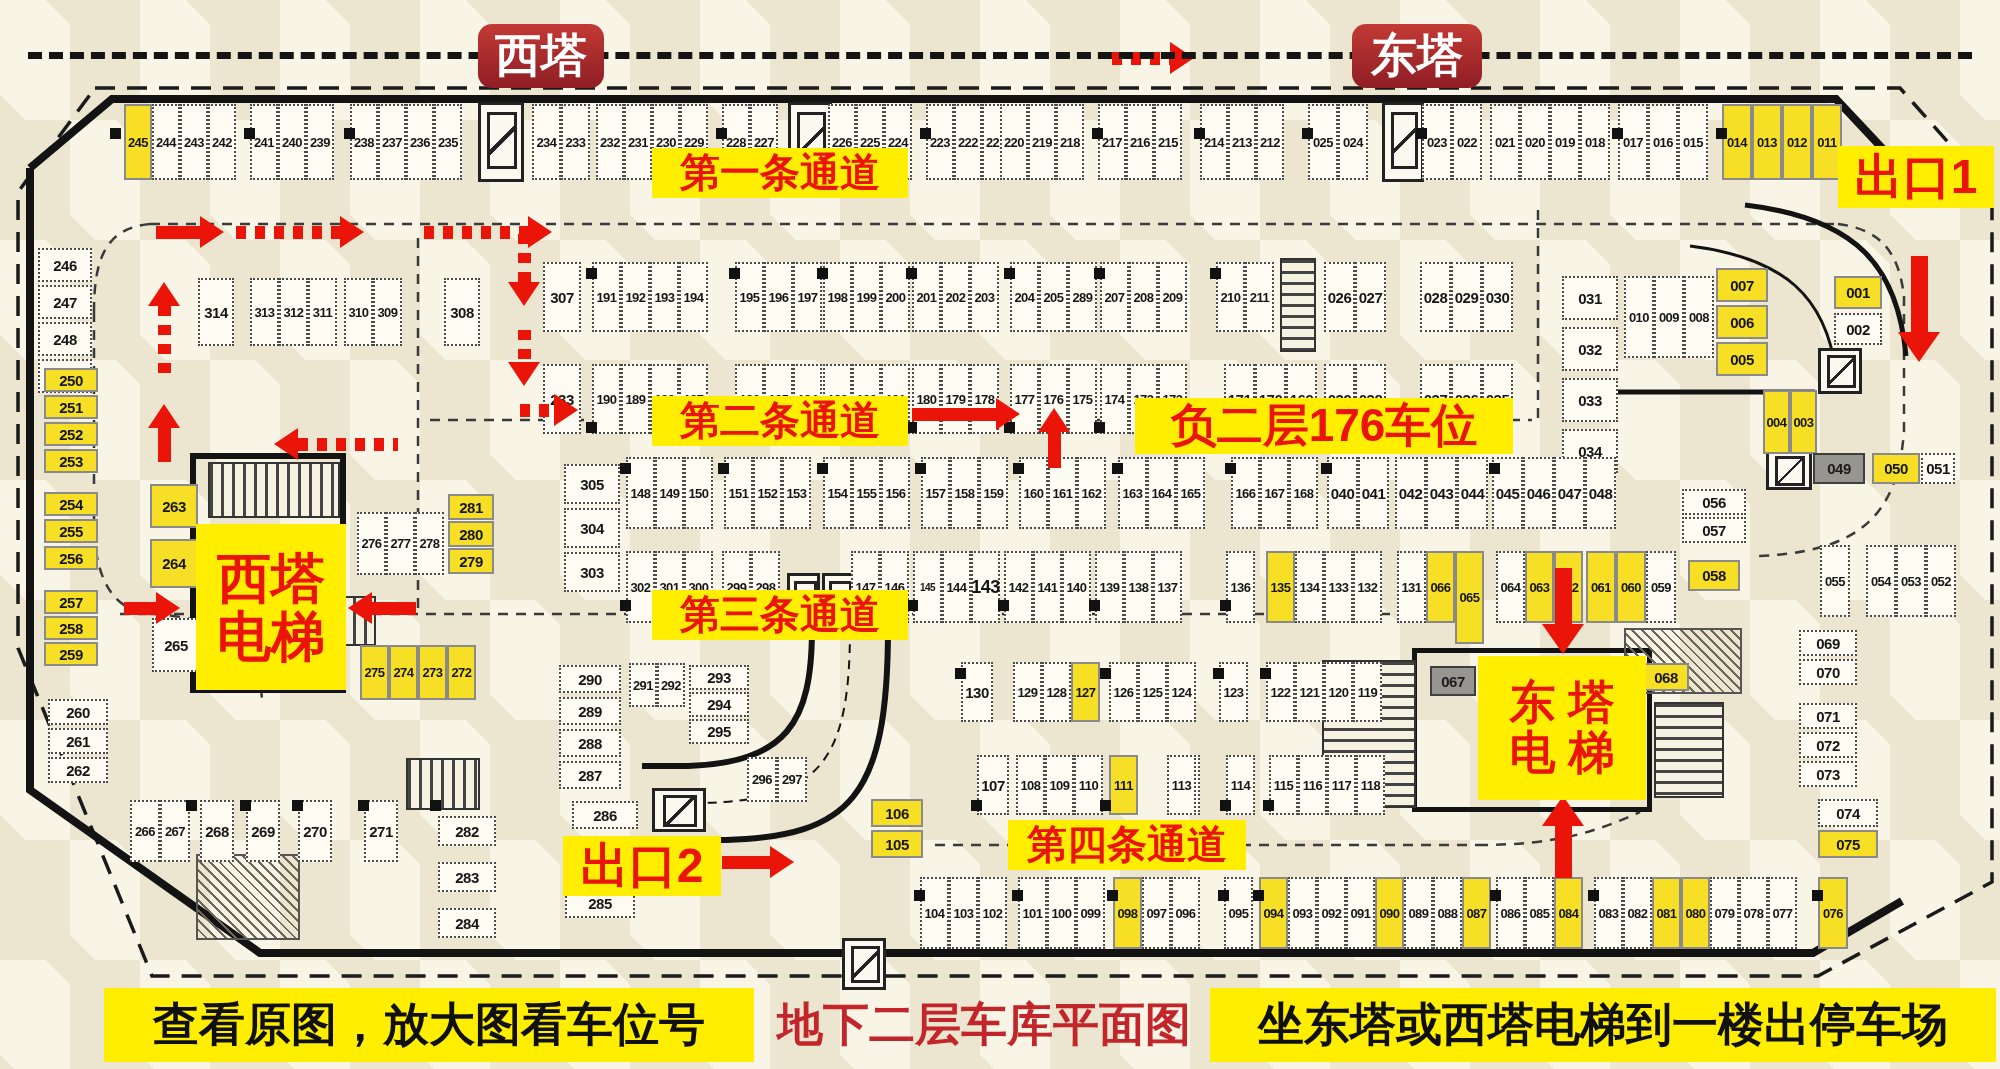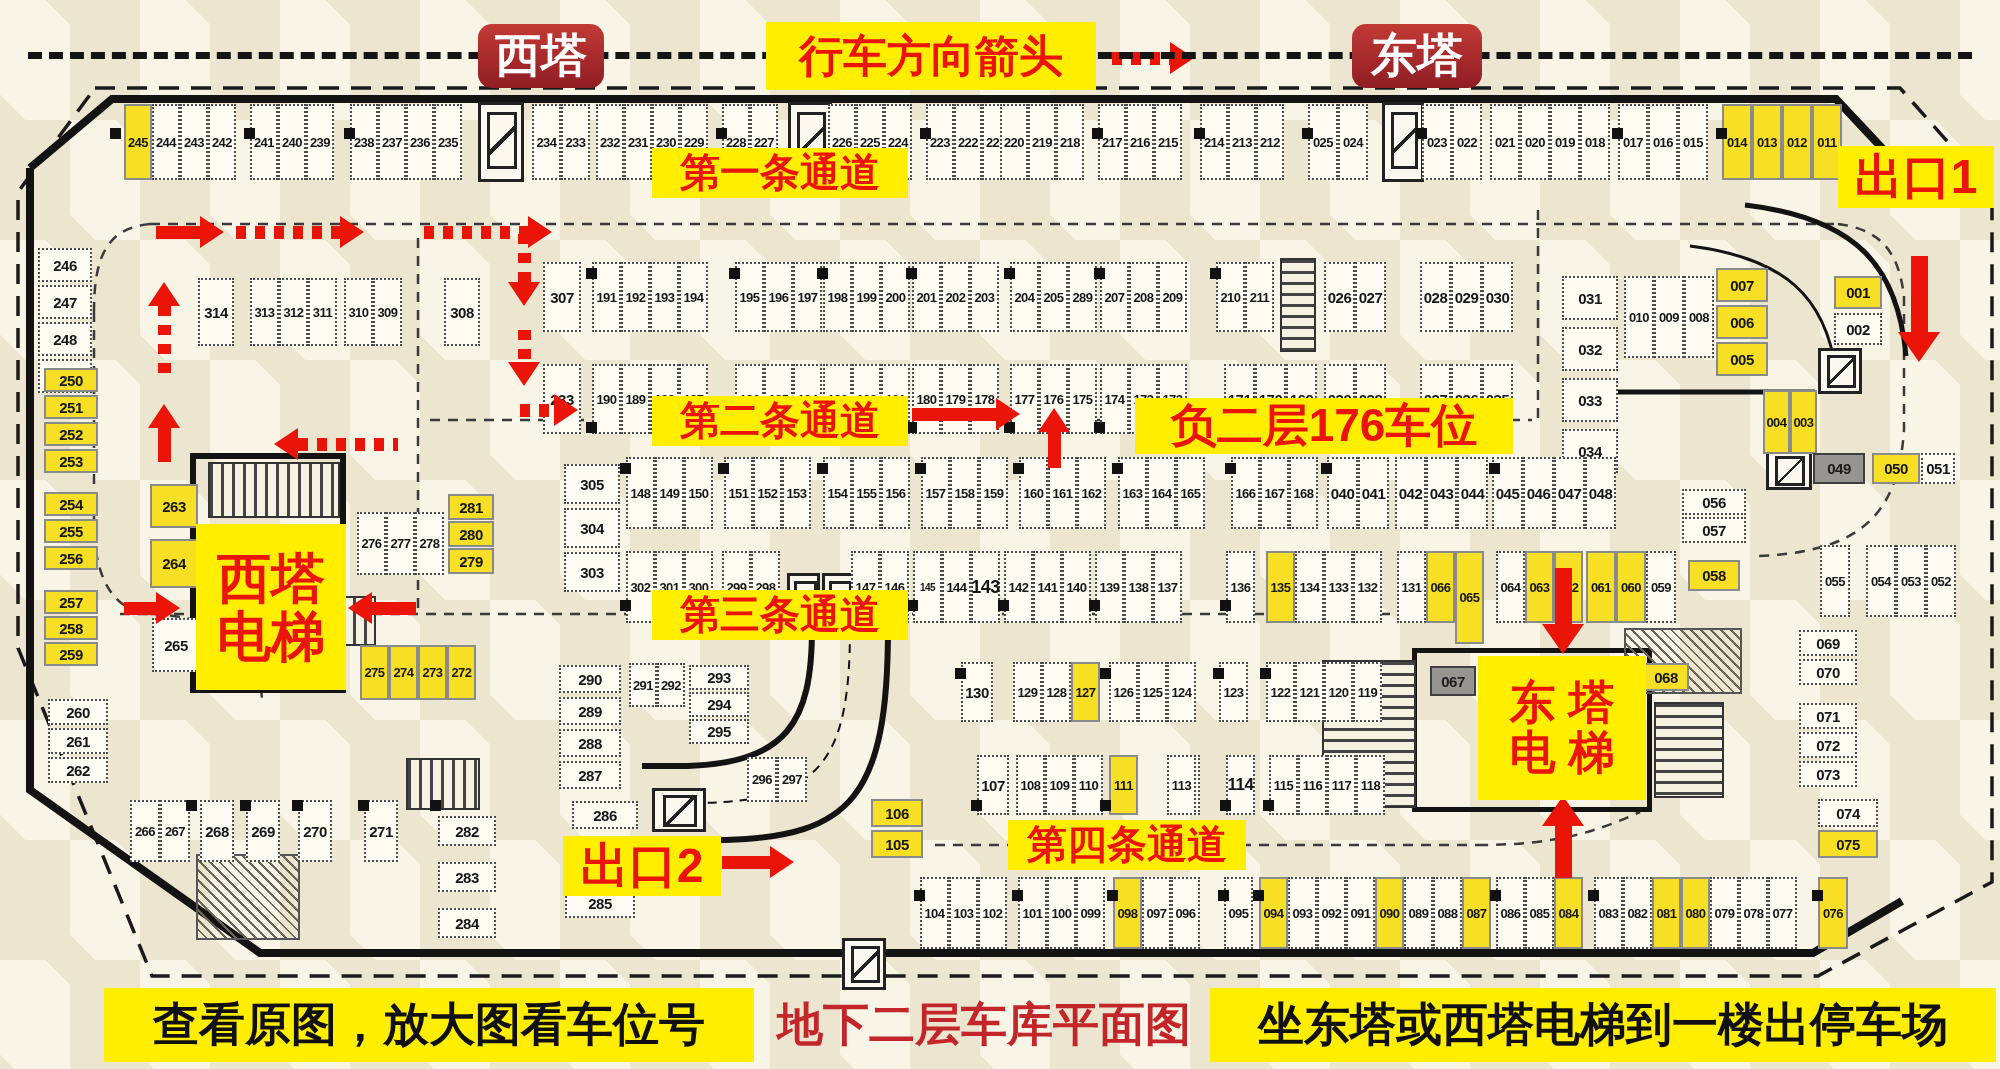--- a/index.html
+++ b/index.html
@@ -78,21 +78,20 @@
       <path d="M 888,628 C 888,798 850,836 726,840 L 642,840" stroke-width="6"></path>
       <path d="M 850,628 C 850,762 820,800 702,803" stroke-width="2" stroke-dasharray="9 7"></path>
       <path d="M 1745,205 C 1856,218 1898,266 1906,356" stroke-width="5"></path>
       <path d="M 1690,246 C 1786,258 1826,298 1836,372" stroke-width="3"></path>
       <path d="M 1600,392 H 1815" stroke-width="5"></path>
     </g>
   </svg>
 
   <div class="hdr-dash"></div>
   <div class="tower" style="left:478px;top:24px;width:126px;height:64px;">西塔</div>
-  <div class="dir-label" style="left:766px;top:22px;width:330px;height:68px;">行车方向箭头</div>
   <div class="tower" style="left:1352px;top:24px;width:130px;height:64px;">东塔</div>
 
   <div id="layers">
       <div class="room" style="left: 190px; top: 453px; width: 156px; height: 240px; border-width: 6px;"></div>
       <div class="room" style="left: 1412px; top: 648px; width: 240px; height: 164px; border-width: 5px;"></div>
       <div class="hatch" style="left: 196px; top: 854px; width: 104px; height: 86px;"></div>
       <div class="hatch" style="left: 1624px; top: 628px; width: 118px; height: 66px;"></div>
       <div class="stairs h" style="left: 1280px; top: 258px; width: 36px; height: 94px;"></div>
       <div class="stairs v" style="left: 208px; top: 462px; width: 132px; height: 56px;"></div>
       <div class="stairs h" style="left: 1322px; top: 660px; width: 94px; height: 148px;"></div>
@@ -318,21 +317,21 @@
       <div class="spot" style="left: 1295px; top: 662px; width: 29px; height: 60px; font-size: 13px;">121</div>
       <div class="spot" style="left: 1324px; top: 662px; width: 29px; height: 60px; font-size: 13px;">120</div>
       <div class="spot" style="left: 1353px; top: 662px; width: 29px; height: 60px; font-size: 13px;">119</div>
       <div class="spot" style="left: 977px; top: 755px; width: 32px; height: 60px; font-size: 15px;">107</div>
       <div class="spot" style="left: 1016px; top: 755px; width: 29px; height: 60px; font-size: 13px;">108</div>
       <div class="spot" style="left: 1045px; top: 755px; width: 29px; height: 60px; font-size: 13px;">109</div>
       <div class="spot" style="left: 1074px; top: 755px; width: 29px; height: 60px; font-size: 13px;">110</div>
       <div class="spot y" style="left: 1109px; top: 755px; width: 29px; height: 60px; font-size: 13px;">111</div>
       <div class="spot" style="left: 1138px; top: 755px; width: 29px; height: 60px; font-size: 10px; margin-left: 33px;">112</div>
       <div class="spot" style="left: 1167px; top: 755px; width: 29px; height: 60px; font-size: 13px;">113</div>
-      <div class="spot" style="left: 1226px; top: 755px; width: 29px; height: 60px; font-size: 17px;">114</div>
+      <div class="spot" style="left: 1226px; top: 755px; width: 29px; height: 60px; font-size: 13px;">114</div>
       <div class="spot" style="left: 1269px; top: 755px; width: 29px; height: 60px; font-size: 13px;">115</div>
       <div class="spot" style="left: 1298px; top: 755px; width: 29px; height: 60px; font-size: 13px;">116</div>
       <div class="spot" style="left: 1327px; top: 755px; width: 29px; height: 60px; font-size: 13px;">117</div>
       <div class="spot" style="left: 1356px; top: 755px; width: 29px; height: 60px; font-size: 13px;">118</div>
       <div class="spot g" style="left: 1430px; top: 666px; width: 46px; height: 30px; font-size: 15px;">067</div>
       <div class="spot y" style="left: 1643px; top: 663px; width: 46px; height: 28px; font-size: 15px;">068</div>
       <div class="spot" style="left: 1799px; top: 630px; width: 58px; height: 26px; font-size: 15px;">069</div>
       <div class="spot" style="left: 1799px; top: 659px; width: 58px; height: 26px; font-size: 15px;">070</div>
       <div class="spot" style="left: 1799px; top: 703px; width: 58px; height: 26px; font-size: 15px;">071</div>
       <div class="spot" style="left: 1799px; top: 732px; width: 58px; height: 26px; font-size: 15px;">072</div>

